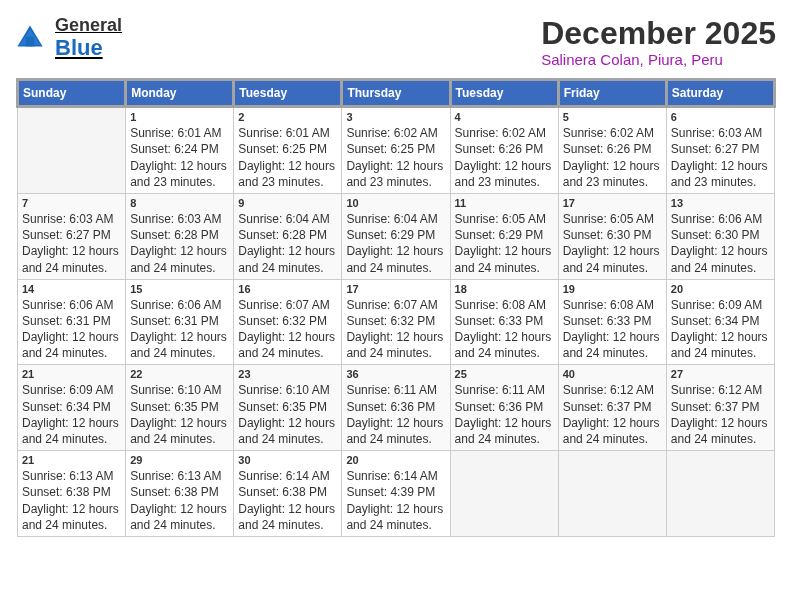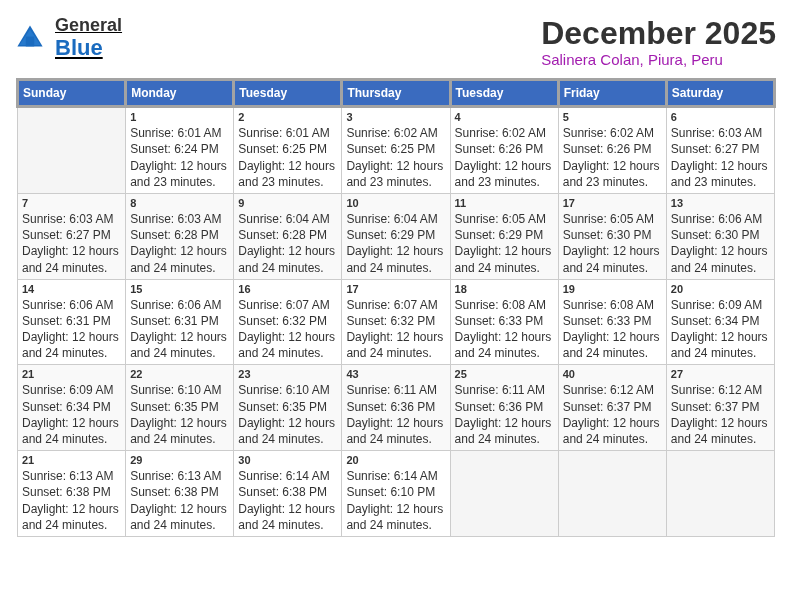--- a/index.html
+++ b/index.html
@@ -324,21 +324,21 @@
           </td>
           <td>
             <span class="day-num">23</span>
         <div class="day-info">
           <span>Sunrise: 6:10 AM</span><br>
           <span>Sunset: 6:35 PM</span><br>
           <span>Daylight: 12 hours and 24 minutes.</span>
         </div>
           </td>
           <td>
-            <span class="day-num">43</span>
+            <span class="day-num">36</span>
         <div class="day-info">
           <span>Sunrise: 6:11 AM</span><br>
           <span>Sunset: 6:36 PM</span><br>
           <span>Daylight: 12 hours and 24 minutes.</span>
         </div>
           </td>
           <td>
             <span class="day-num">25</span>
         <div class="day-info">
           <span>Sunrise: 6:11 AM</span><br>
@@ -385,21 +385,21 @@
         <div class="day-info">
           <span>Sunrise: 6:14 AM</span><br>
           <span>Sunset: 6:38 PM</span><br>
           <span>Daylight: 12 hours and 24 minutes.</span>
         </div>
           </td>
           <td>
             <span class="day-num">20</span>
         <div class="day-info">
           <span>Sunrise: 6:14 AM</span><br>
-          <span>Sunset: 6:10 PM</span><br>
+          <span>Sunset: 4:39 PM</span><br>
           <span>Daylight: 12 hours and 24 minutes.</span>
         </div>
           </td>
           <td class="empty"></td>
           <td class="empty"></td>
           <td class="empty"></td>
         </tr>
       </tbody>
   </table>
 </div>

